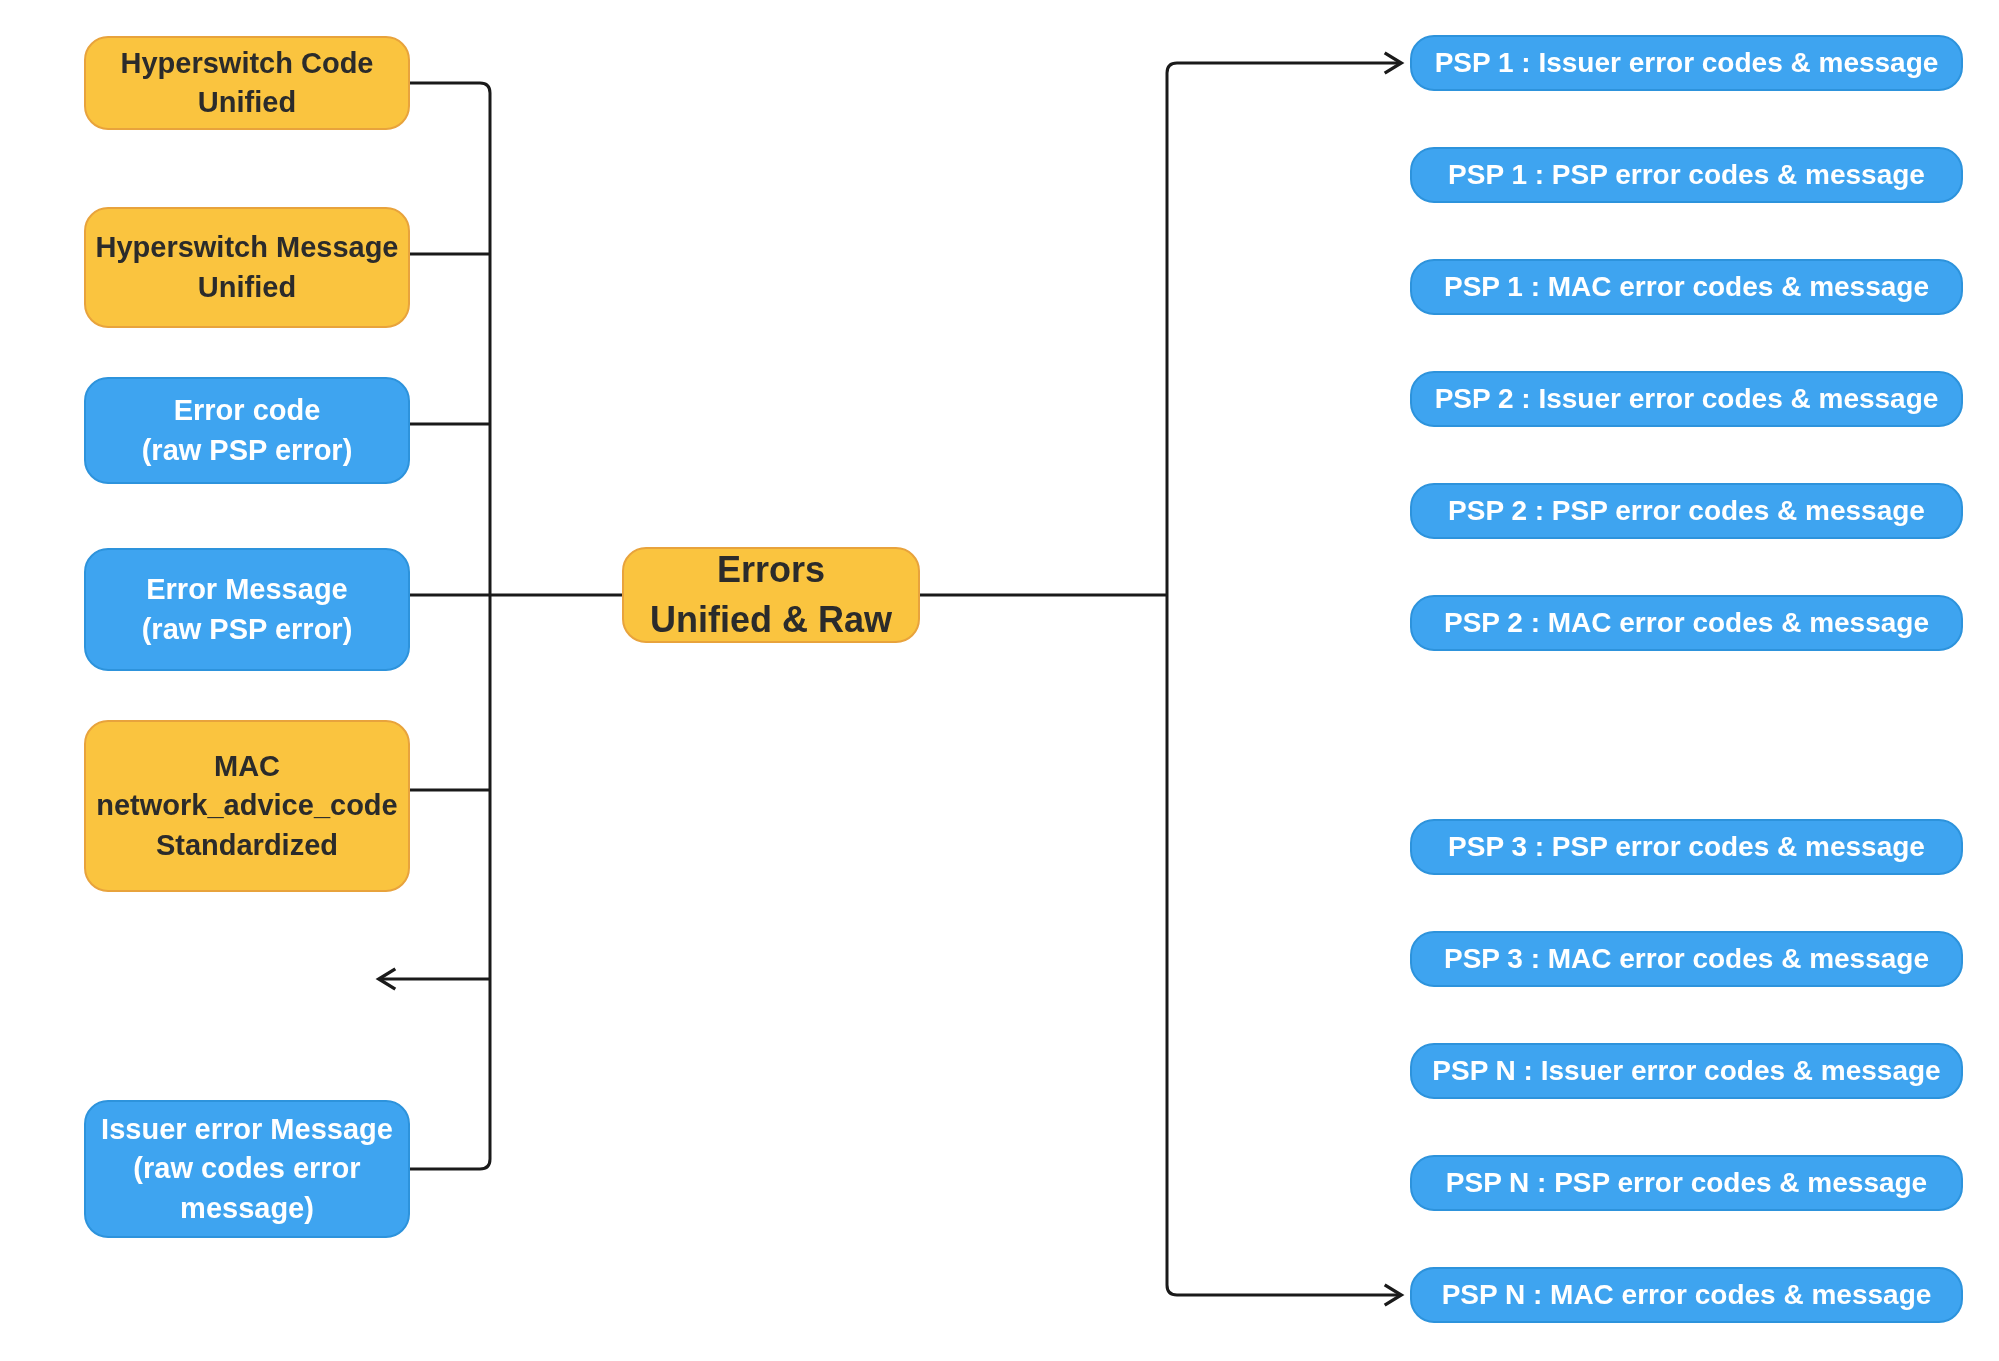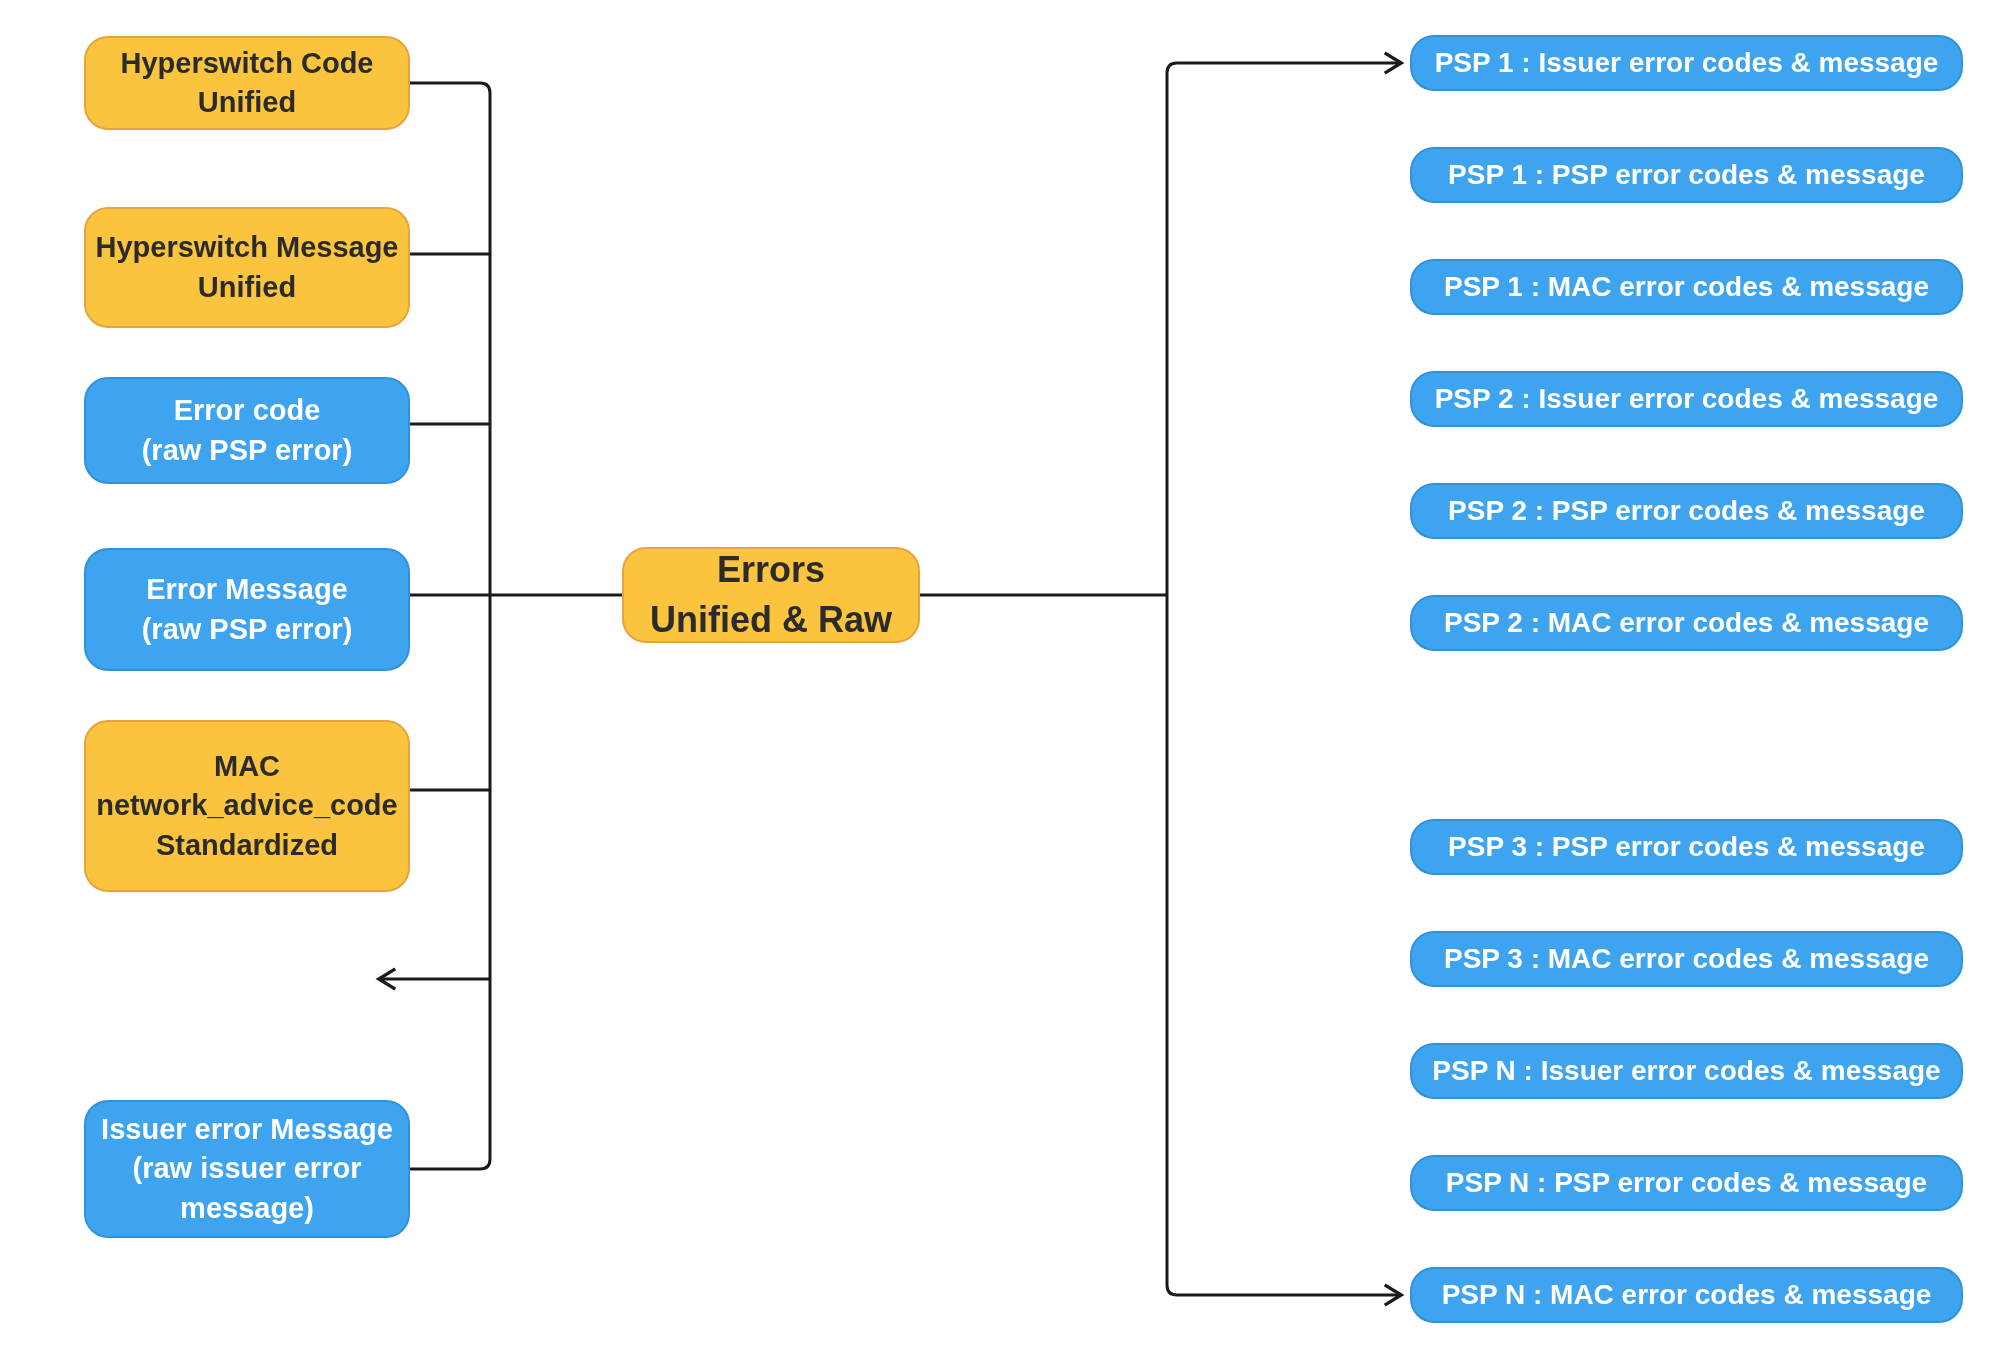--- a/index.html
+++ b/index.html
@@ -76,21 +76,21 @@
   <div class="node unified left-node" style="top:207px;height:121px">Hyperswitch  Message
 Unified</div>
   <div class="node raw left-node" style="top:377px;height:107px">Error code
 (raw PSP error)</div>
   <div class="node raw left-node" style="top:548px;height:123px">Error Message
 (raw PSP error)</div>
   <div class="node unified left-node" style="top:720px;height:172px">MAC
 network_advice_code
 Standardized</div>
   <div class="node raw left-node" style="top:1100px;height:138px">Issuer error Message
-(raw issuer error
+(raw codes error
 message)</div>
 
   <div class="node unified center-node">Errors
 Unified &amp; Raw</div>
 
   <div class="node raw right-node" style="top:35px">PSP 1 : Issuer error codes &amp; message</div>
   <div class="node raw right-node" style="top:147px">PSP 1 : PSP error codes &amp; message</div>
   <div class="node raw right-node" style="top:259px">PSP 1 : MAC error codes &amp; message</div>
   <div class="node raw right-node" style="top:371px">PSP 2 : Issuer error codes &amp; message</div>
   <div class="node raw right-node" style="top:483px">PSP 2 : PSP error codes &amp; message</div>

